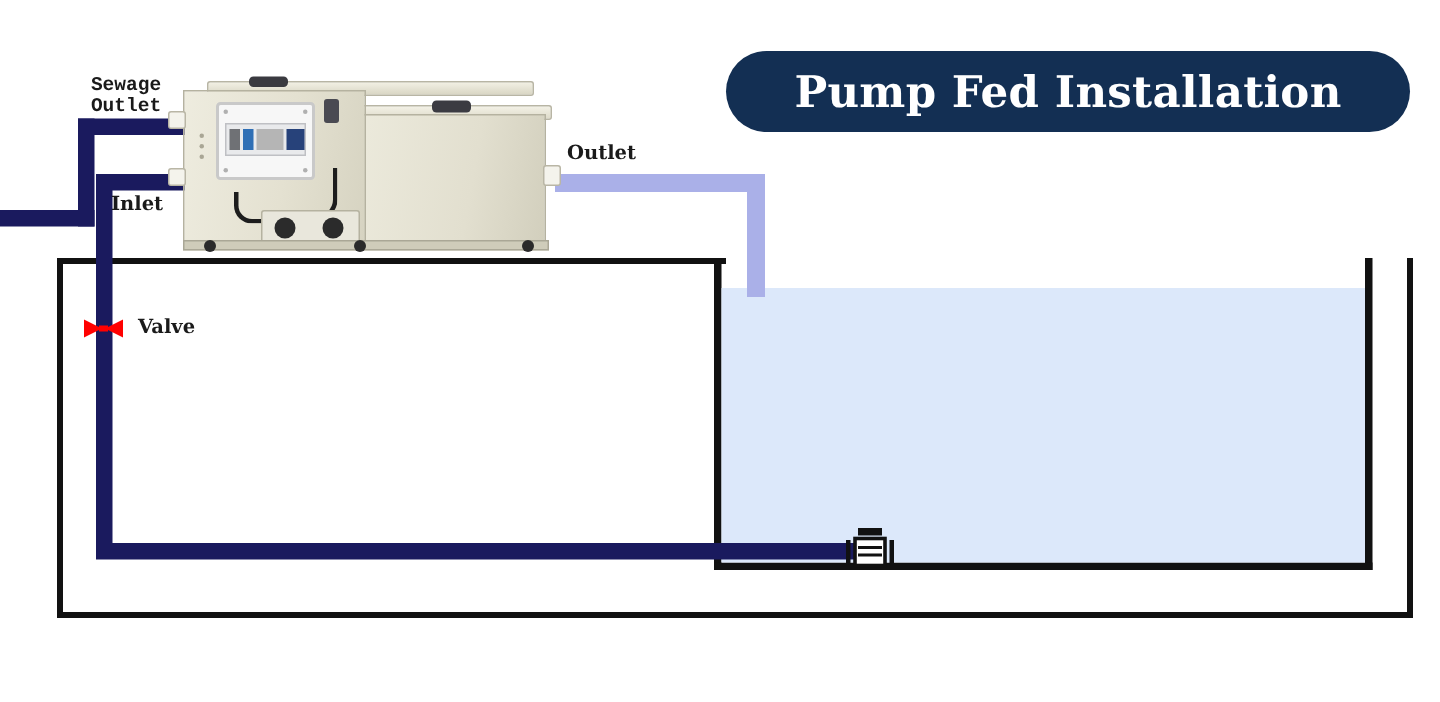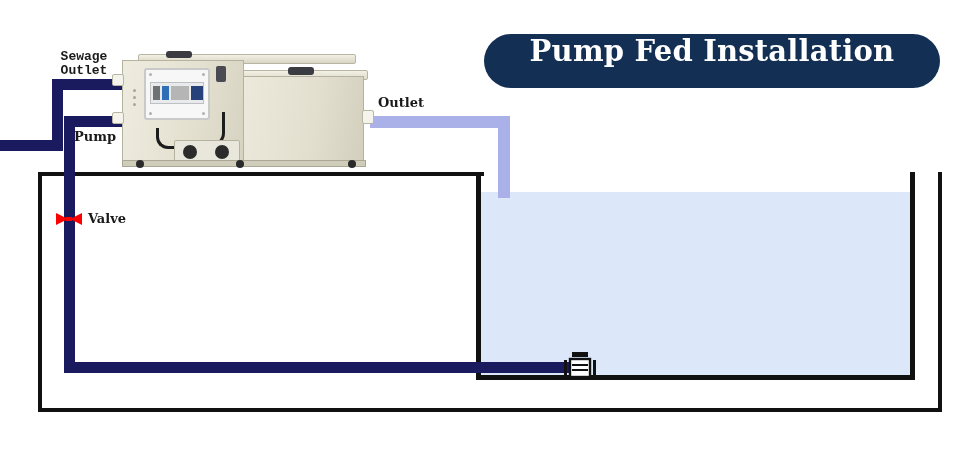--- a/index.html
+++ b/index.html
@@ -11,21 +11,21 @@
   }
   #stage{position:relative;width:960px;height:468px;}
 
   
   .title-pill{
     position:absolute;
     left:484px;top:34px;
     width:456px;height:54px;
     background:#132f53;
     border-radius:27px;
-    display:flex;align-items:flex-start;justify-content:center;
+    display:flex;align-items:center;justify-content:center;
     box-sizing:border-box;
   }
   .title-pill span{
     color:#ffffff;
     font-family:"DejaVu Serif", serif;
     font-weight:bold;
     font-size:29px;
     letter-spacing:.2px;
     white-space:nowrap;
   }
@@ -114,21 +114,21 @@
     font-weight:bold;
     color:#1a1a1a;
     font-size:13px;
     line-height:14px;
     white-space:pre-line;
     text-align:center;
   }
   .lbl-sewage{left:42px;top:50px;width:84px;font-family:Liberation Mono, monospace;}
   .lbl-inlet {left:74px;top:130px;width:52px;text-align:left;}
   .lbl-outlet{left:378px;top:96px;width:64px;text-align:left;}
-  .lbl-valve {left:72px;top:212px;width:54px;text-align:right;}
+  .lbl-valve {left:84px;top:212px;width:54px;text-align:center;}
 
   
   .unit{
     position:absolute;
     left:118px;top:42px;
     width:250px;height:130px;
   }
   .unit-lid{
     position:absolute;left:20px;top:12px;width:218px;height:10px;
     background:linear-gradient(#f2f0e4,#d9d6c4);
@@ -294,17 +294,17 @@
     <div class="foot f1"></div>
     <div class="foot f2"></div>
     <div class="foot f3"></div>
     <div class="port p1"></div>
     <div class="port p2"></div>
     <div class="port p3"></div>
   </div>
 
   <div class="lbl lbl-sewage">Sewage
 Outlet</div>
-  <div class="lbl lbl-inlet">Pump</div>
+  <div class="lbl lbl-inlet">Inlet</div>
   <div class="lbl lbl-outlet">Outlet</div>
   <div class="lbl lbl-valve">Valve</div>
 
 </div>
 
 </body></html>

